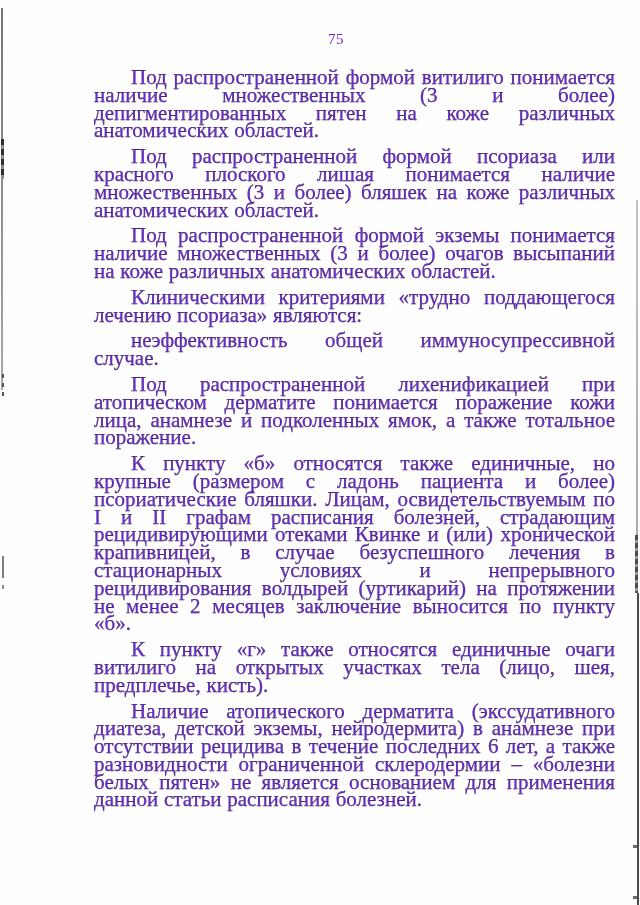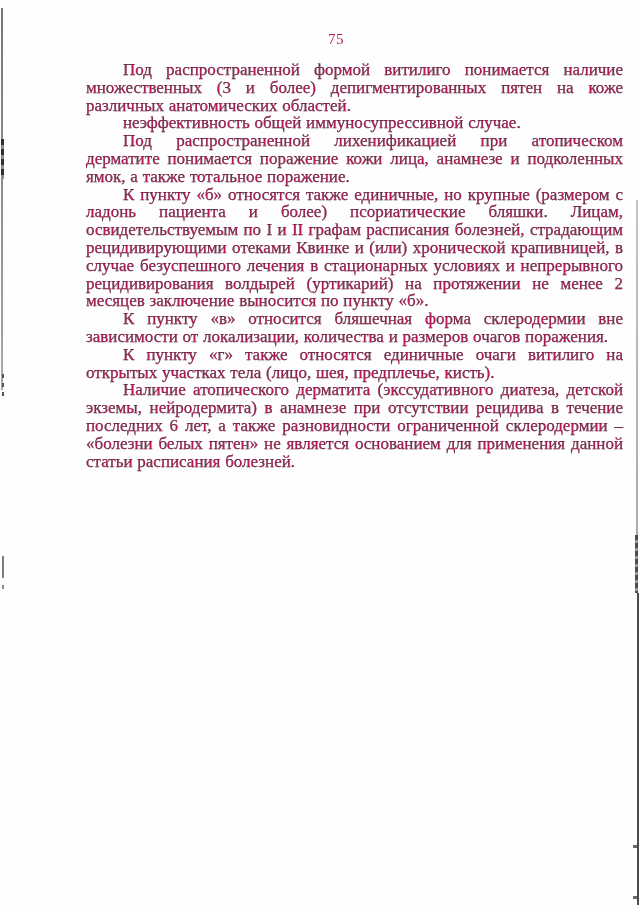--- a/index.html
+++ b/index.html
@@ -7,43 +7,43 @@
     padding: 0;
     background: #e8e8e8;
   }
   .page {
     position: relative;
     width: 640px;
     height: 905px;
     background: #fefefe;
     overflow: hidden;
     font-family: "Liberation Serif", "DejaVu Serif", serif;
-    color: #be185d;
+    color: #6d28d9;
   }
   .pagenum {
     position: absolute;
     top: 31px;
     left: 86px;
     width: 500px;
     text-align: center;
     font-size: 15px;
     letter-spacing: 0.5px;
   }
   .body-text {
     position: absolute;
     left: 86px;
     top: 61px;
     width: 537px;
   }
   .body-text p {
-    margin: 0;
+    margin: 8px;
     padding: 0;
     text-indent: 37px;
     text-align: justify;
-    font-size: 17px;
+    font-size: 21px;
     line-height: 17.8px;
     hyphens: none;
     word-spacing: 0.5px;
     -webkit-text-stroke: 0.25px #1b1b1b;
   }
   
   .artifact { position: absolute; }
   .left-line-main {
     left: 1px; top: 8px; width: 2px; height: 382px;
     background: linear-gradient(#777 0%, #8a8a8a 40%, #a9a9a9 100%);
@@ -98,21 +98,23 @@
   <div class="artifact right-line-light"></div>
   <div class="artifact right-line-textured"></div>
   <div class="artifact right-line-dark"></div>
   <div class="artifact right-tick-1"></div>
   <div class="artifact right-tick-2"></div>
 
   <div class="pagenum">75</div>
 
   <div class="body-text">
     <p>Под распространенной формой витилиго понимается наличие множественных (3 и более) депигментированных пятен на коже различных анатомических областей.</p>
+    <p>Под распространенной формой псориаза или красного плоского лишая понимается наличие множественных (3 и более) бляшек на коже различных анатомических областей.</p>
+    <p>Под распространенной формой экземы понимается наличие множественных (3 и более) очагов высыпаний на коже различных анатомических областей.</p>
+    <p>Клиническими критериями «трудно поддающегося лечению псориаза» являются:</p>
     <p>неэффективность общей иммуносупрессивной случае.</p>
     <p>Под распространенной лихенификацией при атопическом дерматите понимается поражение кожи лица, анамнезе и подколенных ямок, а также тотальное поражение.</p>
     <p>К пункту «б» относятся также единичные, но крупные (размером с ладонь пациента и более) псориатические бляшки. Лицам, освидетельствуемым по I и II графам расписания болезней, страдающим рецидивирующими отеками Квинке и (или) хронической крапивницей, в случае безуспешного лечения в стационарных условиях и непрерывного рецидивирования волдырей (уртикарий) на протяжении не менее 2 месяцев заключение выносится по пункту «б».</p>
-    <p>К пункту «в» относится бляшечная форма склеродермии вне зависимости от локализации, количества и размеров очагов поражения.</p>
     <p>К пункту «г» также относятся единичные очаги витилиго на открытых участках тела (лицо, шея, предплечье, кисть).</p>
     <p>Наличие атопического дерматита (экссудативного диатеза, детской экземы, нейродермита) в анамнезе при отсутствии рецидива в течение последних 6 лет, а также разновидности ограниченной склеродермии – «болезни белых пятен» не является основанием для применения данной статьи расписания болезней.</p>
   </div>
 
 </div>
 
 </body></html>

